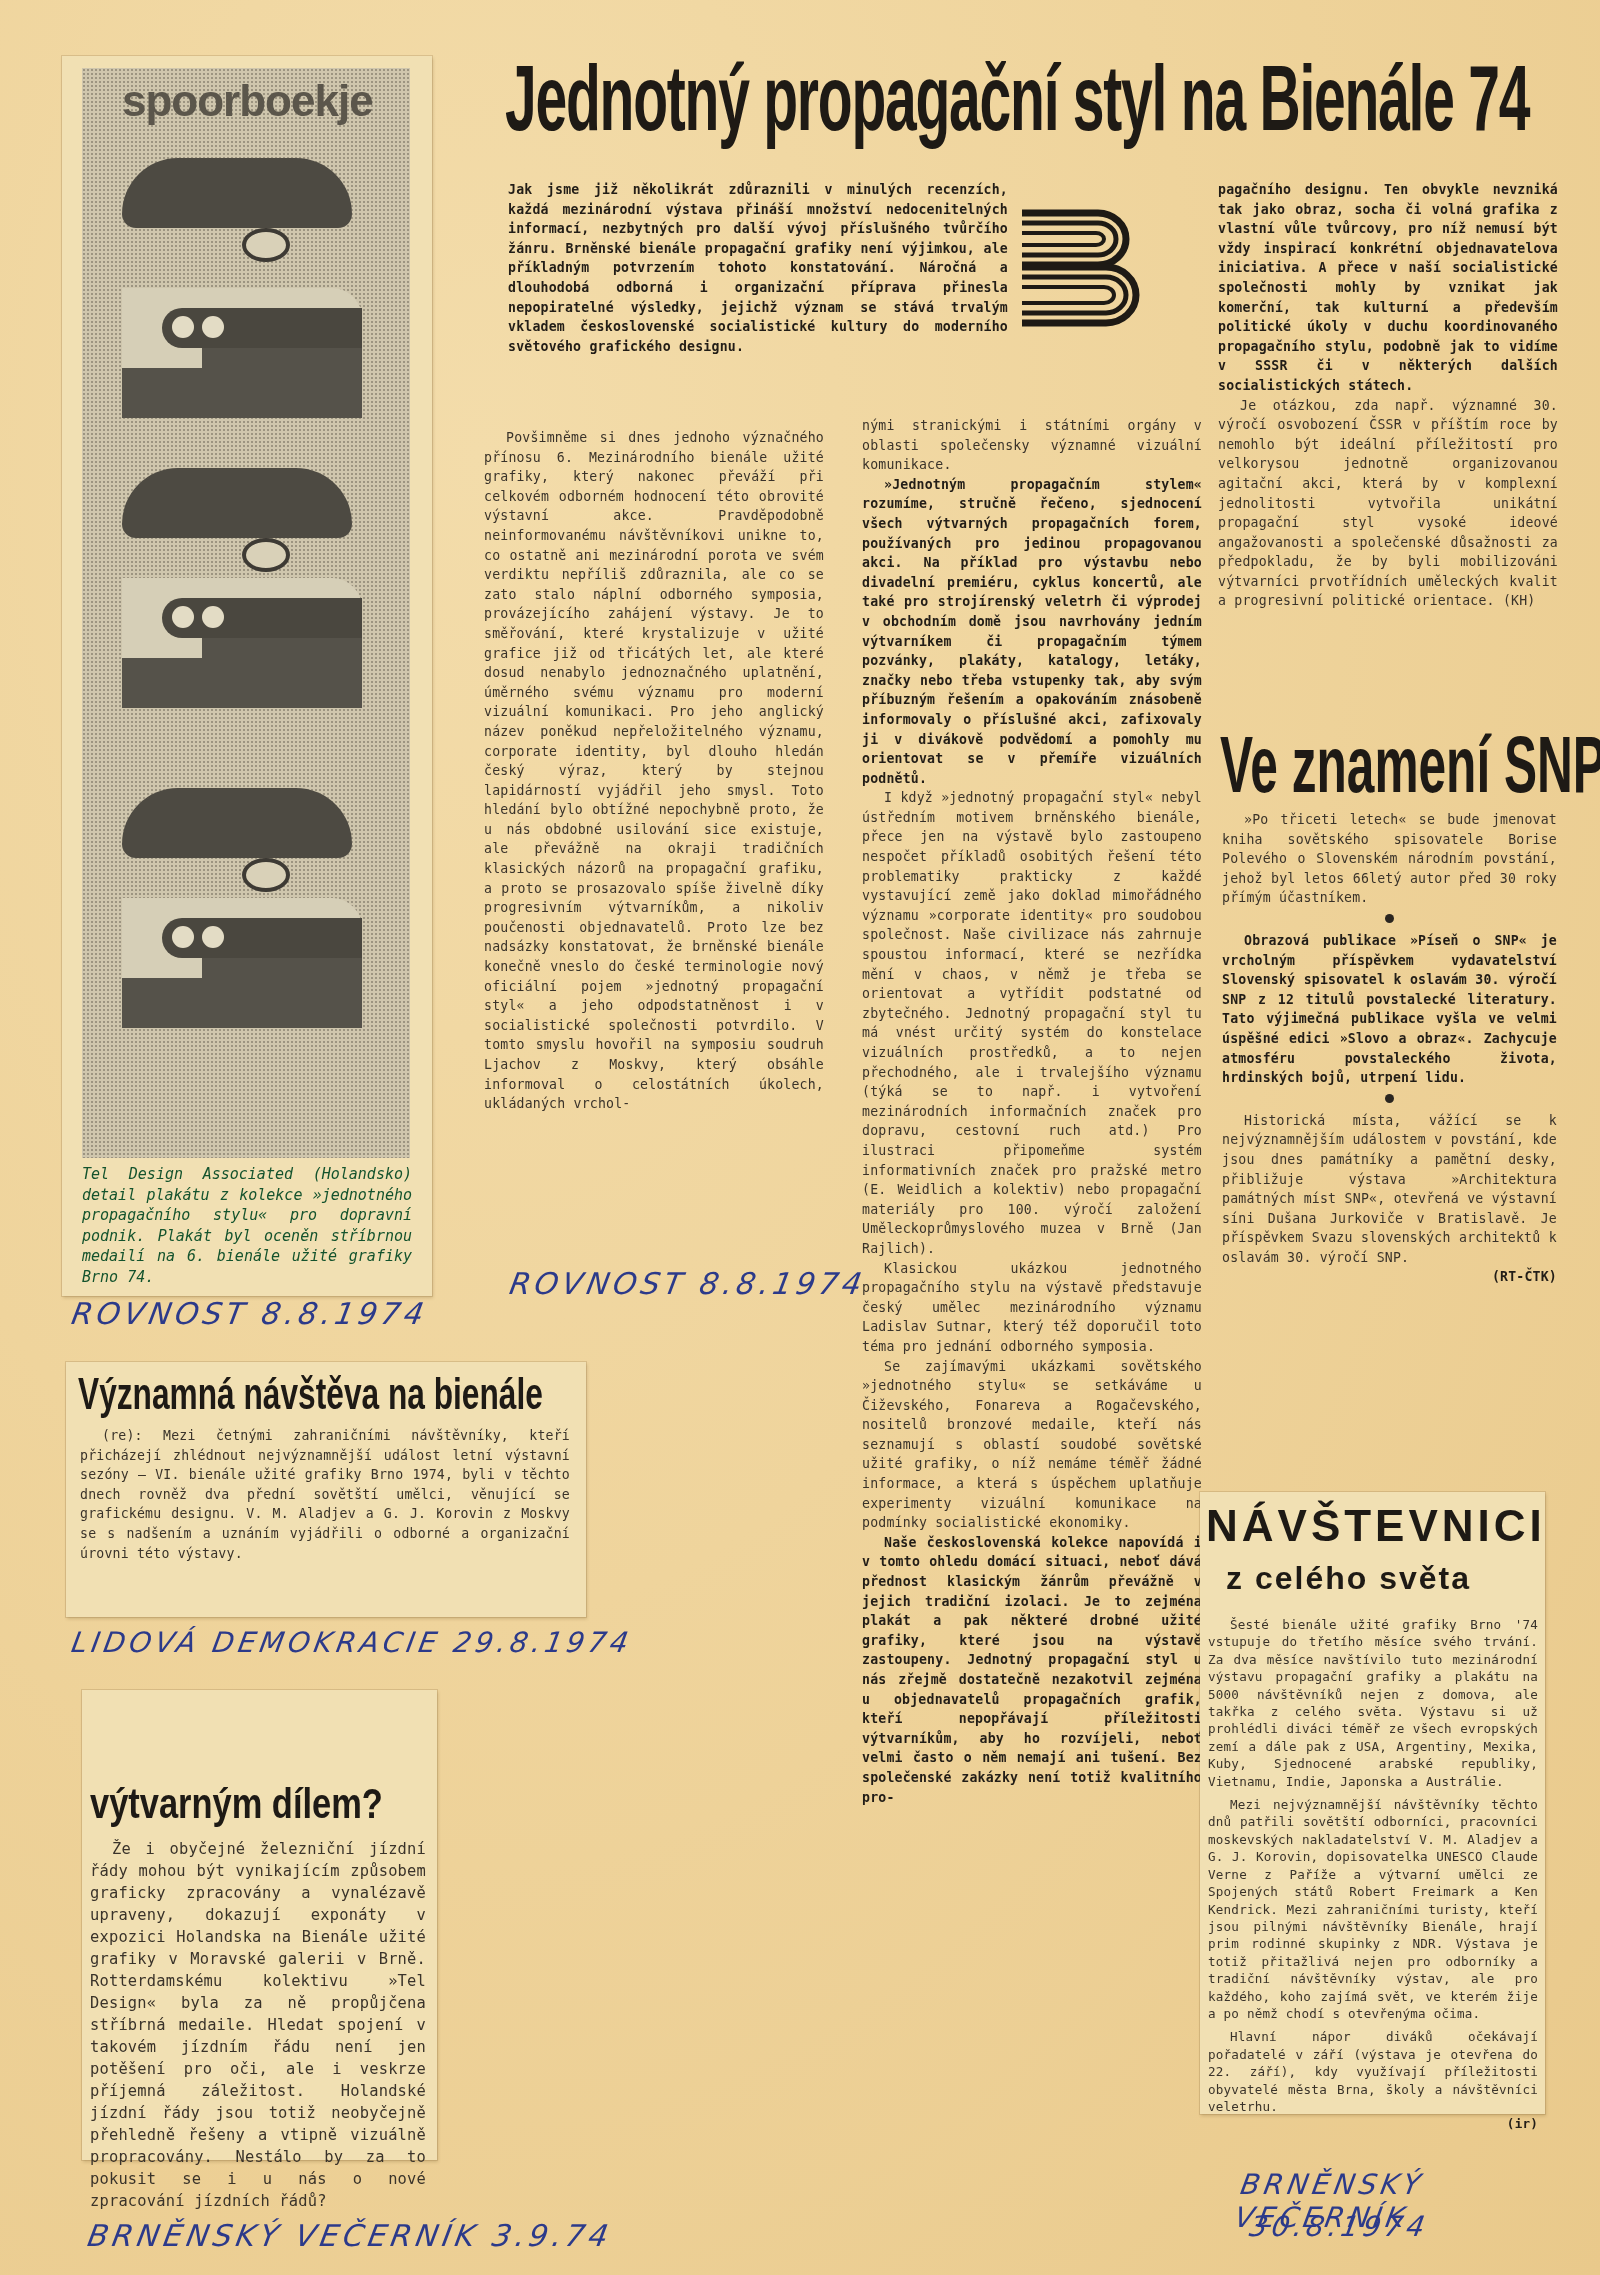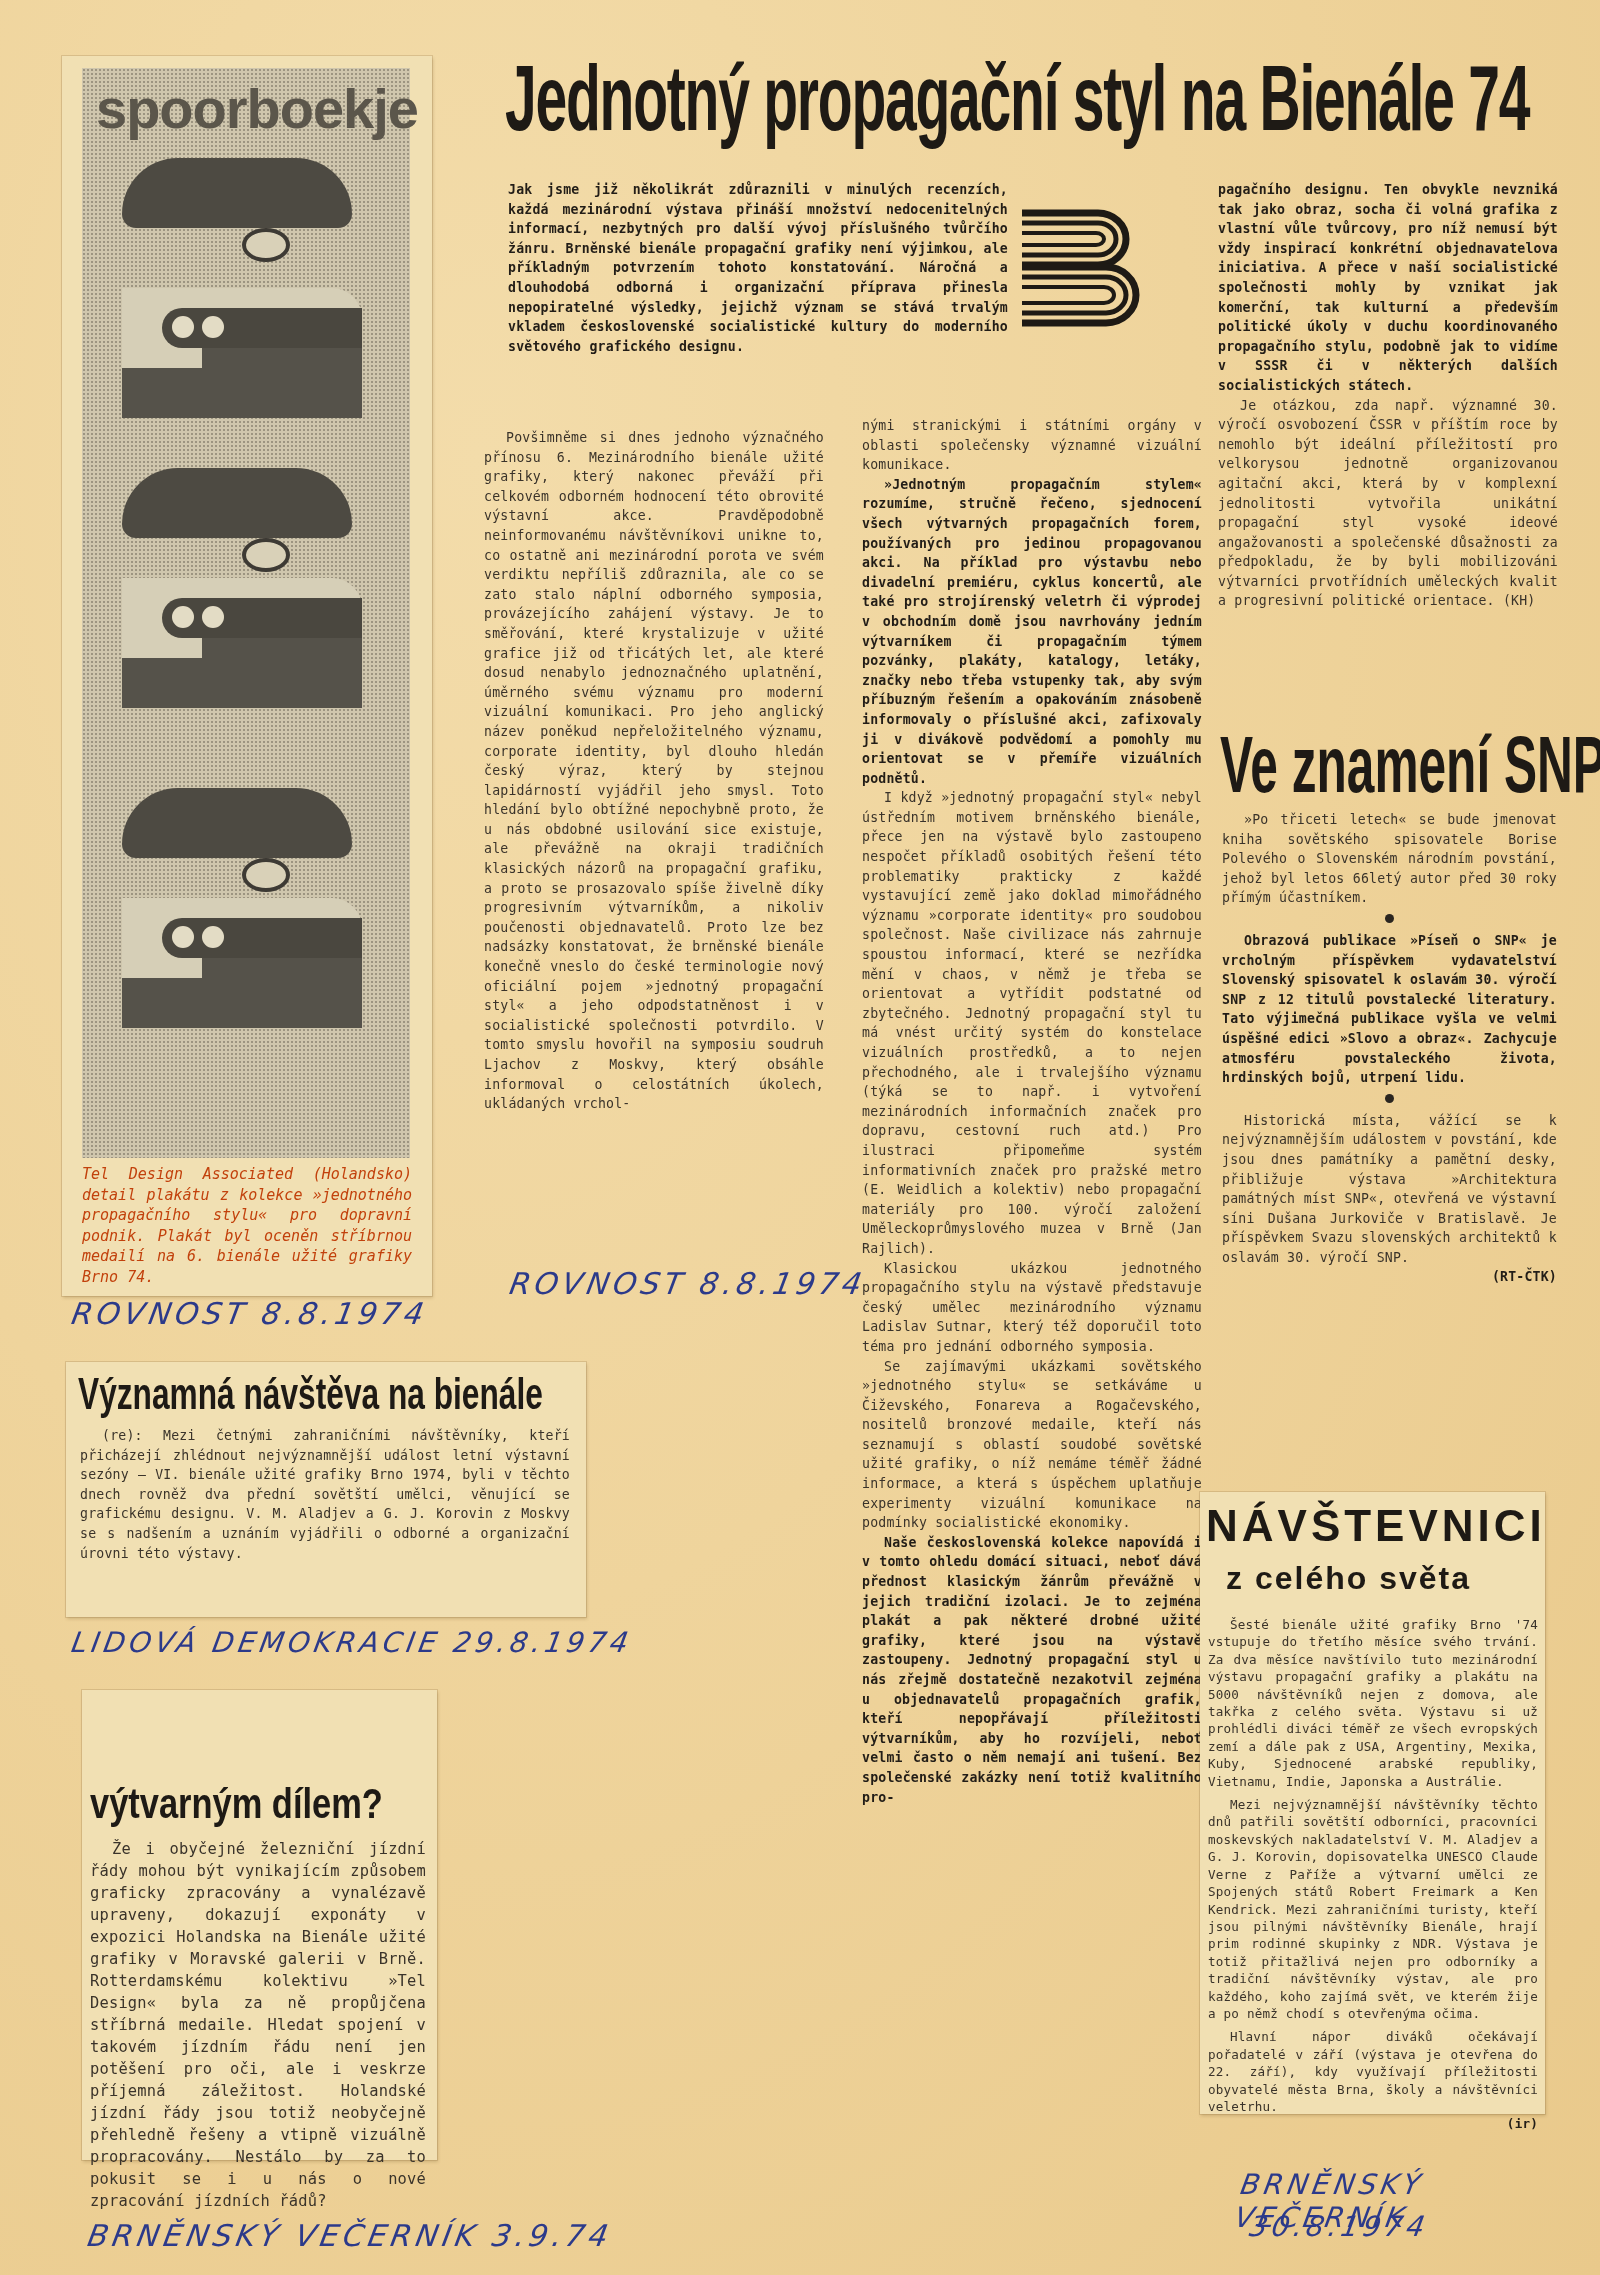--- a/index.html
+++ b/index.html
@@ -31,36 +31,36 @@
     color:#1e1a15; transform-origin:left top; white-space:nowrap;
   }
   
   .photo {
     position:absolute; left:20px; top:12px; width:328px; height:1090px;
     background-color:#cfc6ad;
     background-image: radial-gradient(rgba(60,55,45,0.35) 1px, transparent 1.4px);
     background-size:4px 4px;
   }
   .photo-title {
-    position:absolute; left:14px; top:8px;
-    font-family: "Liberation Sans", sans-serif; font-size:56px; font-weight:bold;
+    position:absolute; left:40px; top:8px;
+    font-family: "Liberation Sans", sans-serif; font-size:44px; font-weight:bold;
     color:#5b564b; letter-spacing:-1px;
   }
   .train { position:absolute; left:40px; width:260px; }
   .roof { position:absolute; left:0; width:230px; height:70px; border-radius:120px 120px 30px 30px; background:#4d4a42; }
   .lamp { position:absolute; width:40px; height:26px; border-radius:50%; border:4px solid #3d3a34; background:#d9d1b8; }
   .front { position:absolute; left:0; width:240px; height:130px; background:#d6cfb7; border-radius:0 30px 0 0; }
   .front .band { position:absolute; left:40px; top:20px; width:200px; height:40px; background:#4a473f; border-radius:20px 0 0 20px; }
   .front .dot { position:absolute; top:28px; width:22px; height:22px; border-radius:50%; background:#e3dcc5; }
   .front .skirt { position:absolute; left:0; top:80px; width:240px; height:50px; background:#55524a; }
   .front .skirt2 { position:absolute; left:80px; top:60px; width:160px; height:30px; background:#55524a; }
   .caption {
     position:absolute; left:20px; top:1108px; width:330px;
     font-family: "DejaVu Sans Mono", monospace; font-style:italic;
-    font-size:15px; line-height:20.5px; color:#c2410c; text-align:justify;
+    font-size:15px; line-height:20.5px; color:#14532d; text-align:justify;
   }
   
   .b-logo { position:absolute; left:512px; top:22px; width:125px; height:122px; }
   .col { position:absolute; }
 </style>
 </head>
 <body>
 
 <div class="clip" style="left:62px; top:56px; width:370px; height:1240px;">
   <div class="photo">

